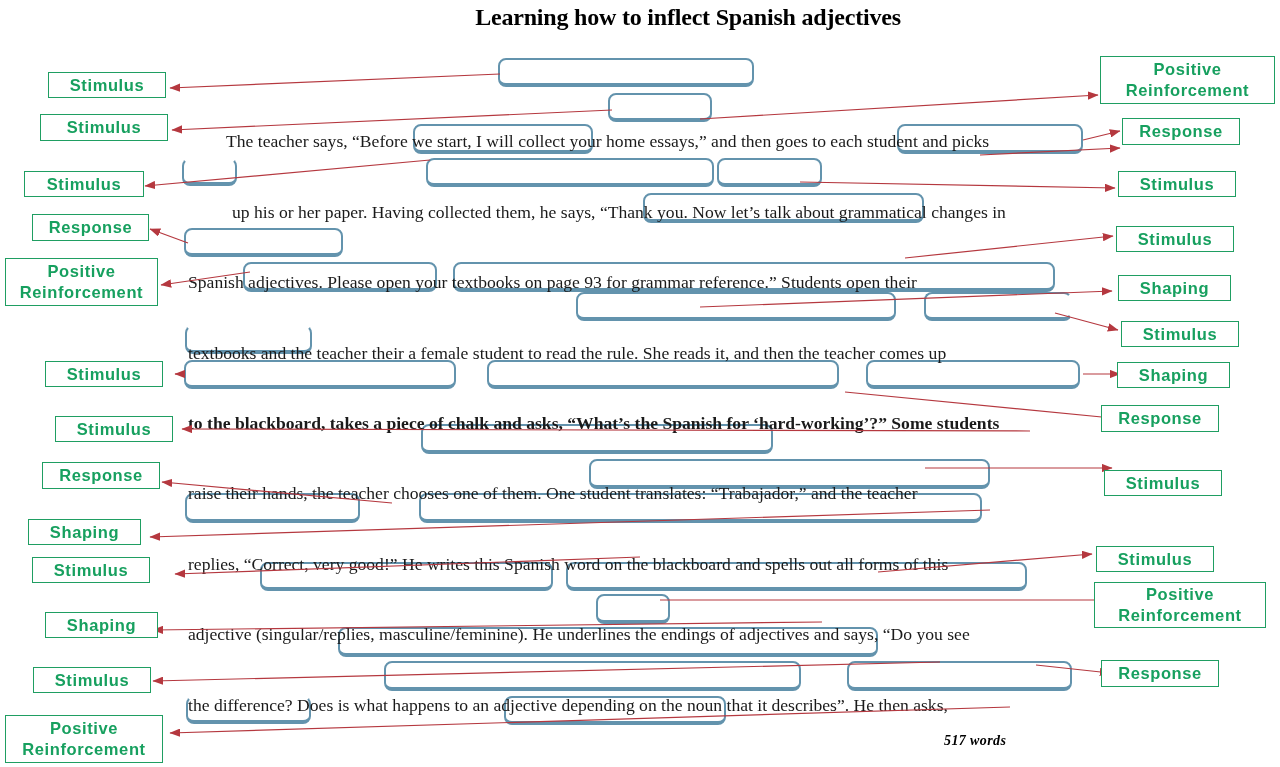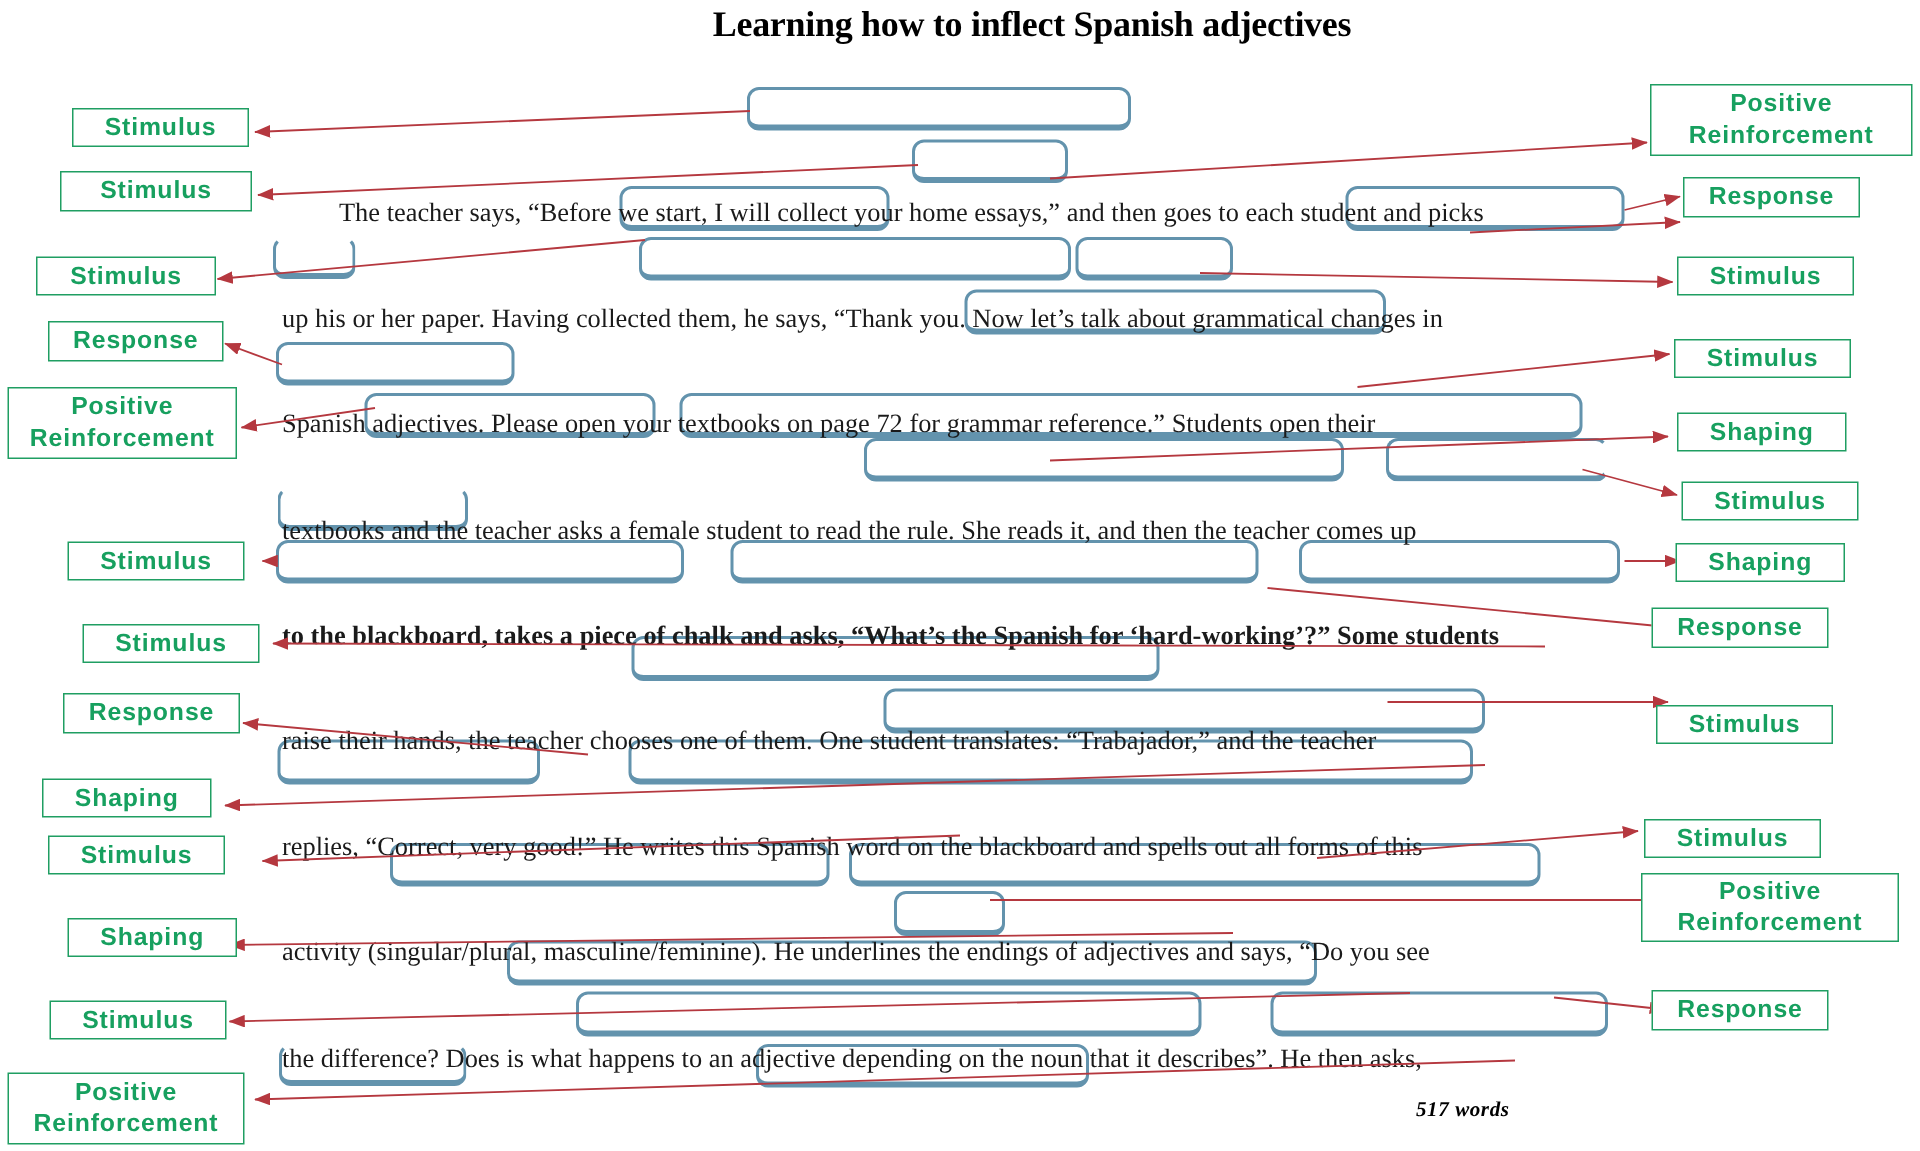--- a/index.html
+++ b/index.html
@@ -114,27 +114,27 @@
   <div class="bbox" style="left:338px;top:627px;width:540px;height:30px;"></div>
   <div class="bbox" style="left:384px;top:661px;width:417px;height:30px;"></div>
   <div class="bbox" style="left:847px;top:661px;width:225px;height:30px;border-bottom-color:#6393ad;"></div>
   <div class="bbox" style="left:186px;top:696px;width:125px;height:28px;border-top-color:transparent;"></div>
   <div class="bbox" style="left:504px;top:696px;width:222px;height:29px;"></div>
 
   <div id="passage">
     <div class="ln" style="text-indent: 38px; display: inline-block; transform-origin: left center; transform: scaleX(1); width: 884px;">
       <span>The teacher says, “Before we start, I will collect your home essays,” and then goes to each student and picks</span>
     </div>
-    <div class="ln" style="display: inline-block; transform-origin: left center; transform: scaleX(1); width: 884px;"><span>up his or her paper. Having collected them, he says, “Thank you. Now let’s talk about grammatical changes in</span></div>
-    <div class="ln" style="display: inline-block; transform-origin: left center; transform: scaleX(1); width: 884px;"><span>Spanish adjectives. Please open your textbooks on page 72 for grammar reference.” Students open their</span></div>
-    <div class="ln" style="display: inline-block; transform-origin: left center; transform: scaleX(1); width: 884px;"><span>textbooks and the teacher asks a female student to read the rule. She reads it, and then the teacher comes up</span></div>
+    <div class="ln" style="display: inline-block; transform-origin: left center; transform: scaleX(1); width: 884px; margin-left: 44px;"><span>up his or her paper. Having collected them, he says, “Thank you. Now let’s talk about grammatical changes in</span></div>
+    <div class="ln" style="display: inline-block; transform-origin: left center; transform: scaleX(1); width: 884px;"><span>Spanish adjectives. Please open your textbooks on page 93 for grammar reference.” Students open their</span></div>
+    <div class="ln" style="display: inline-block; transform-origin: left center; transform: scaleX(1); width: 884px;"><span>textbooks and the teacher their a female student to read the rule. She reads it, and then the teacher comes up</span></div>
     <div class="ln" style="display: inline-block; transform-origin: left center; transform: scaleX(1); width: 884px; font-weight: bold;"><span>to the blackboard, takes a piece of chalk and asks, “What’s the Spanish for ‘hard-working’?” Some students</span></div>
     <div class="ln" style="display: inline-block; transform-origin: left center; transform: scaleX(1); width: 884px;"><span>raise their hands, the teacher chooses one of them. One student translates: “Trabajador,” and the teacher</span></div>
     <div class="ln" style="display: inline-block; transform-origin: left center; transform: scaleX(1); width: 884px;"><span>replies, “Correct, very good!” He writes this Spanish word on the blackboard and spells out all forms of this</span></div>
-    <div class="ln" style="display: inline-block; transform-origin: left center; transform: scaleX(1); width: 884px;"><span>activity (singular/plural, masculine/feminine). He underlines the endings of adjectives and says, “Do you see</span></div>
+    <div class="ln" style="display: inline-block; transform-origin: left center; transform: scaleX(1); width: 884px;"><span>adjective (singular/replies, masculine/feminine). He underlines the endings of adjectives and says, “Do you see</span></div>
     <div class="ln" style="display: inline-block; transform-origin: left center; transform: scaleX(1); width: 884px;"><span>the difference? Does is what happens to an adjective depending on the noun that it describes”. He then asks,</span></div>
     <div class="ln" style="display: inline-block; transform-origin: left center; transform: scaleX(1); width: 884px;"><span>“Does anybody have questions?” The students shake their heads in the negative. He repeats the same activity</span></div>
     
     
     
     
     
     
     
     

